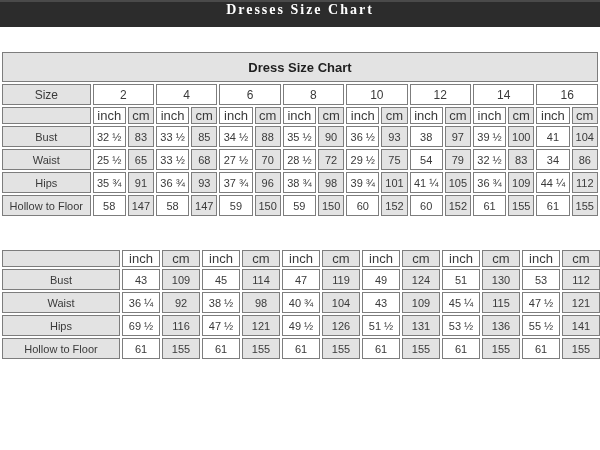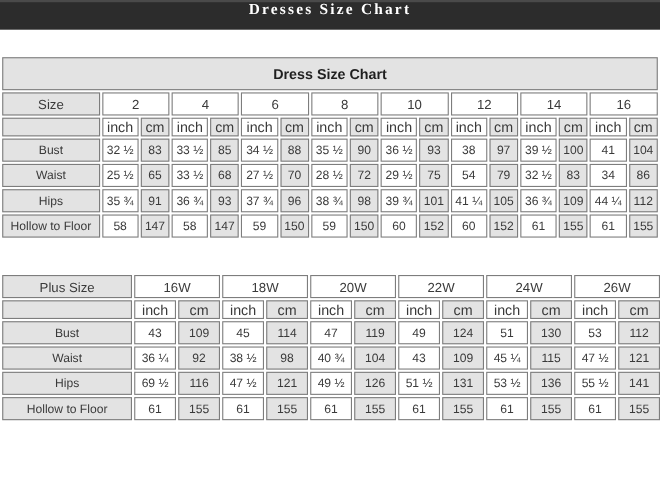--- a/index.html
+++ b/index.html
@@ -203,29 +203,20 @@
         <col style="width: 38px;">
         <col style="width: 38px;">
         <col style="width: 38px;">
         <col style="width: 38px;">
         <col style="width: 38px;">
         <col style="width: 38px;">
         <col style="width: 38px;">
         <col style="width: 38px;">
       </colgroup>
       <tbody>
-        <tr class="size-row">
-          <td class="cell-gray">Plus Size</td>
-          <td class="cell-white" colspan="2">16W</td>
-          <td class="cell-white" colspan="2">18W</td>
-          <td class="cell-white" colspan="2">20W</td>
-          <td class="cell-white" colspan="2">22W</td>
-          <td class="cell-white" colspan="2">24W</td>
-          <td class="cell-white" colspan="2">26W</td>
-        </tr>
         <tr class="unit-row">
           <td class="cell-gray"></td>
           <td class="cell-white">inch</td>
           <td class="cell-gray">cm</td>
           <td class="cell-white">inch</td>
           <td class="cell-gray">cm</td>
           <td class="cell-white">inch</td>
           <td class="cell-gray">cm</td>
           <td class="cell-white">inch</td>
           <td class="cell-gray">cm</td>

